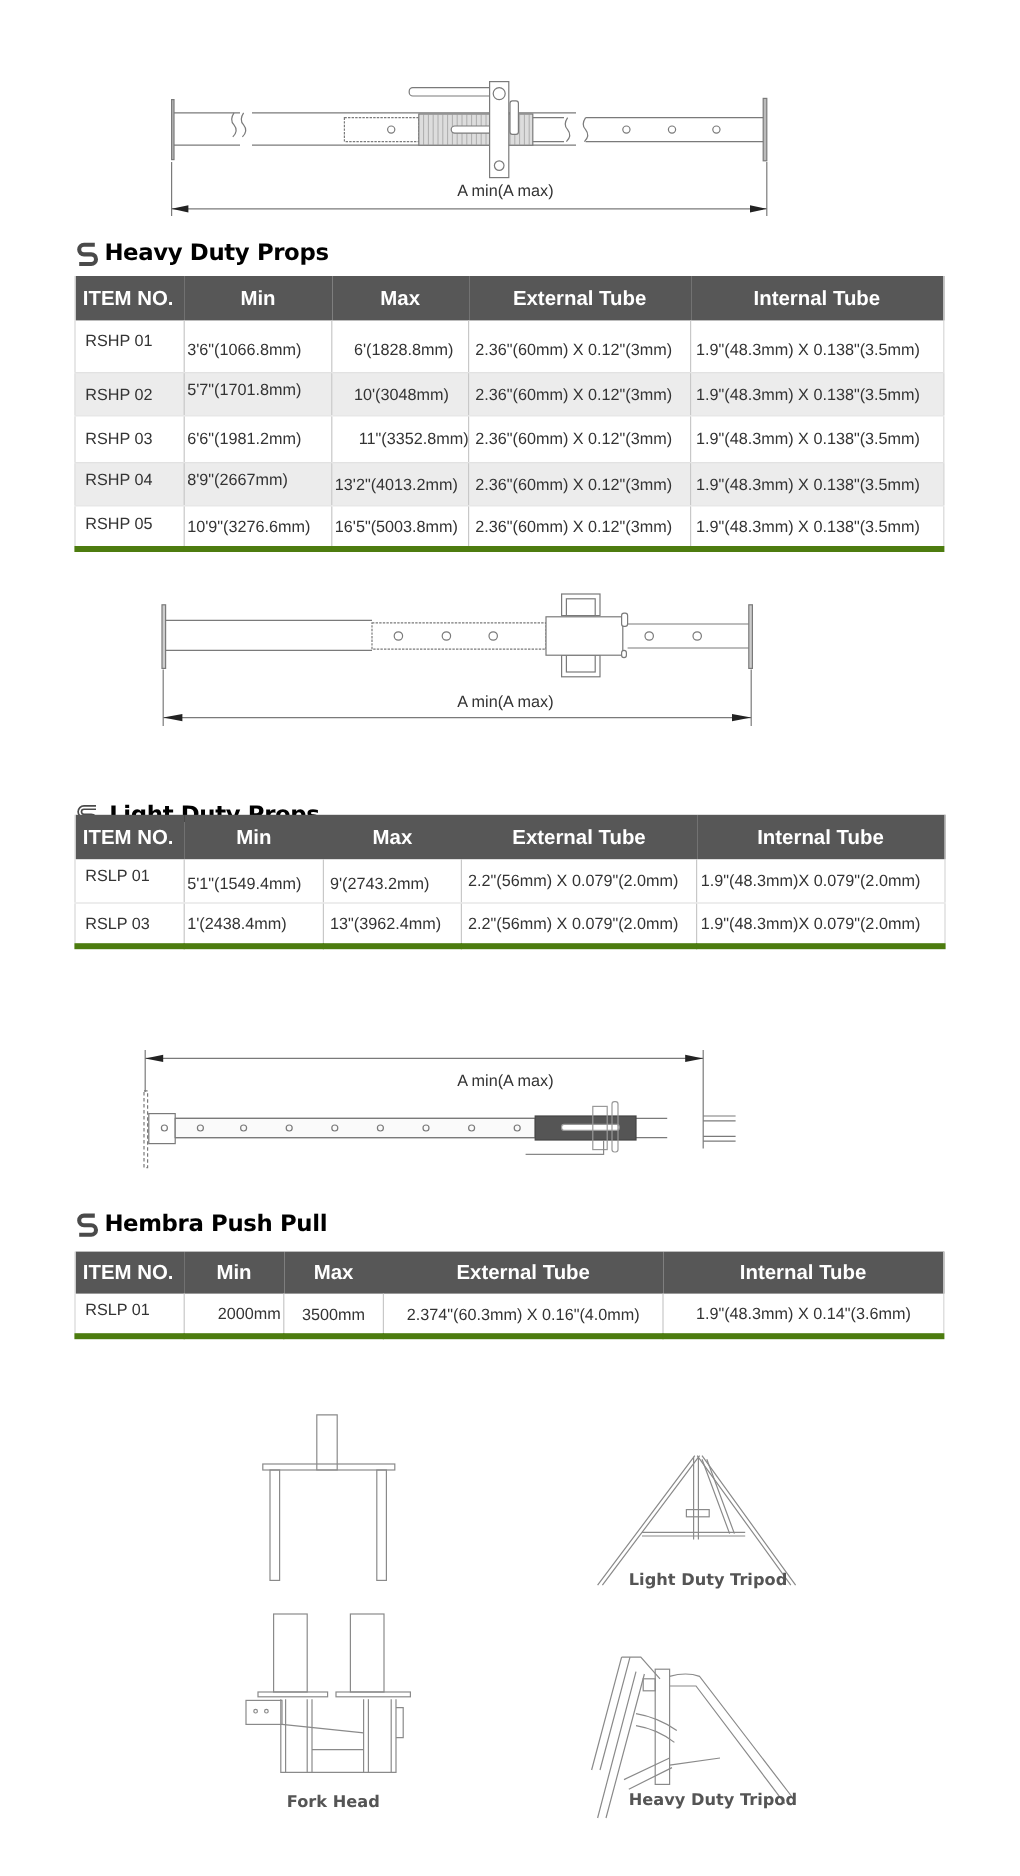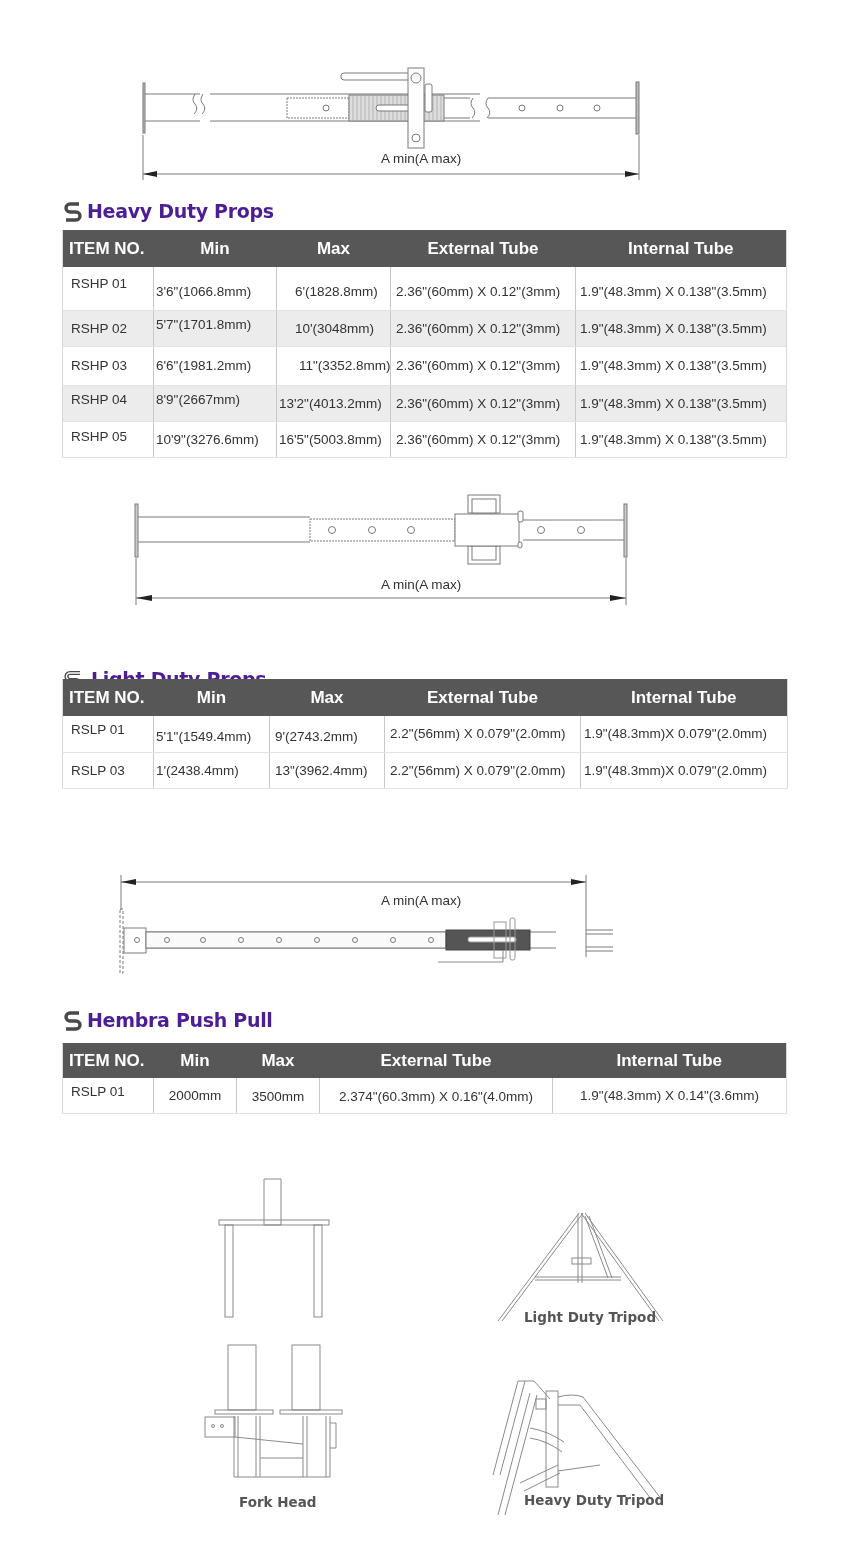--- a/index.html
+++ b/index.html
@@ -1,28 +1,28 @@
 <!DOCTYPE html>
 <html><head>
 <meta charset="utf-8">
 <style>
   * { box-sizing: border-box; margin: 0; padding: 0; }
   html, body { width: 850px; height: 1563px; background: #ffffff; overflow: hidden; }
   body { position: relative; font-family: "Liberation Sans", "DejaVu Sans", sans-serif; color: #333; }
   .abs { position: absolute; }
   svg { display: block; overflow: visible; }
-  .section-title { position: absolute; left: 62px; display: flex; align-items: center; font-family: "DejaVu Sans", sans-serif; font-weight: bold; font-size: 19px; color: #4c1d95; letter-spacing: -0.3px; }
+  .section-title { position: absolute; left: 62px; display: flex; align-items: center; font-family: "DejaVu Sans", sans-serif; font-weight: bold; font-size: 19px; color: #000000; letter-spacing: -0.3px; }
   .section-title .logo { width: 22px; height: 22px; margin-right: 3px; }
   table.spec { position: absolute; left: 62px; border-collapse: collapse; table-layout: fixed; font-family: "Liberation Sans", sans-serif; }
   table.spec th { background: #575757; color: #ffffff; font-size: 17px; font-weight: bold; text-align: center; white-space: nowrap; padding: 0; }
   table.spec th.first { text-align: left; padding-left: 6px; }
   table.spec td { font-size: 13.5px; color: #333; white-space: nowrap; border-left: 1px solid #c8c8c8; border-bottom: 1px solid #e2e2e2; padding: 0 2px; text-align: left; }
   table.spec td:first-child { border-left: none; padding-left: 8px; }
   table.spec tr.alt td { background: #ececec; }
-  table.spec { border-bottom: 1px solid #4d7c0f; border-left: 1px solid #d8d8d8; border-right: 1px solid #d8d8d8; }
+  table.spec { border-bottom: 5px solid #4d7c0f; border-left: 1px solid #d8d8d8; border-right: 1px solid #d8d8d8; }
   .dim-label { position: absolute; font-size: 13.5px; color: #333; font-family: "Liberation Sans", sans-serif; }
   .caption { position: absolute; font-family: "DejaVu Sans", sans-serif; font-weight: bold; font-size: 13.5px; color: #555; }
 </style>
 </head>
 <body>
 
 <div class="abs" style="left:130px; top:60px; width:550px; height:130px;">
   <svg width="550" height="130" viewBox="0 0 550 130" stroke="#7a7a7a" fill="none" stroke-width="1">
 
     <rect x="13" y="23" width="2" height="50" fill="#bbb"></rect>
@@ -283,21 +283,21 @@
   <tbody>
       <tr style="height:35px">
     <th class="first">ITEM NO.</th>
     <th>Min</th>
     <th>Max</th>
     <th>External Tube</th>
     <th>Internal Tube</th>
   </tr>
   <tr style="height:35px">
     <td style="vertical-align:top;padding-top:6px">RSLP 01</td>
-    <td style="text-align:center">2000mm</td>
+    <td style="text-align:right">2000mm</td>
     <td style="text-align:center;padding-top:3px">3500mm</td>
     <td style="text-align:center;padding-top:3px">2.374"(60.3mm) X 0.16"(4.0mm)</td>
     <td style="text-align:center">1.9"(48.3mm) X 0.14"(3.6mm)</td>
   </tr>
 </tbody>
   </table>
 
 <div class="abs" style="left:215px; top:1175px; width:120px; height:145px;">
   <svg width="120" height="145" viewBox="0 0 120 145" stroke="#8a8a8a" fill="none" stroke-width="1">
     <path d="M49 4 H66 V50 H49 Z"></path>

